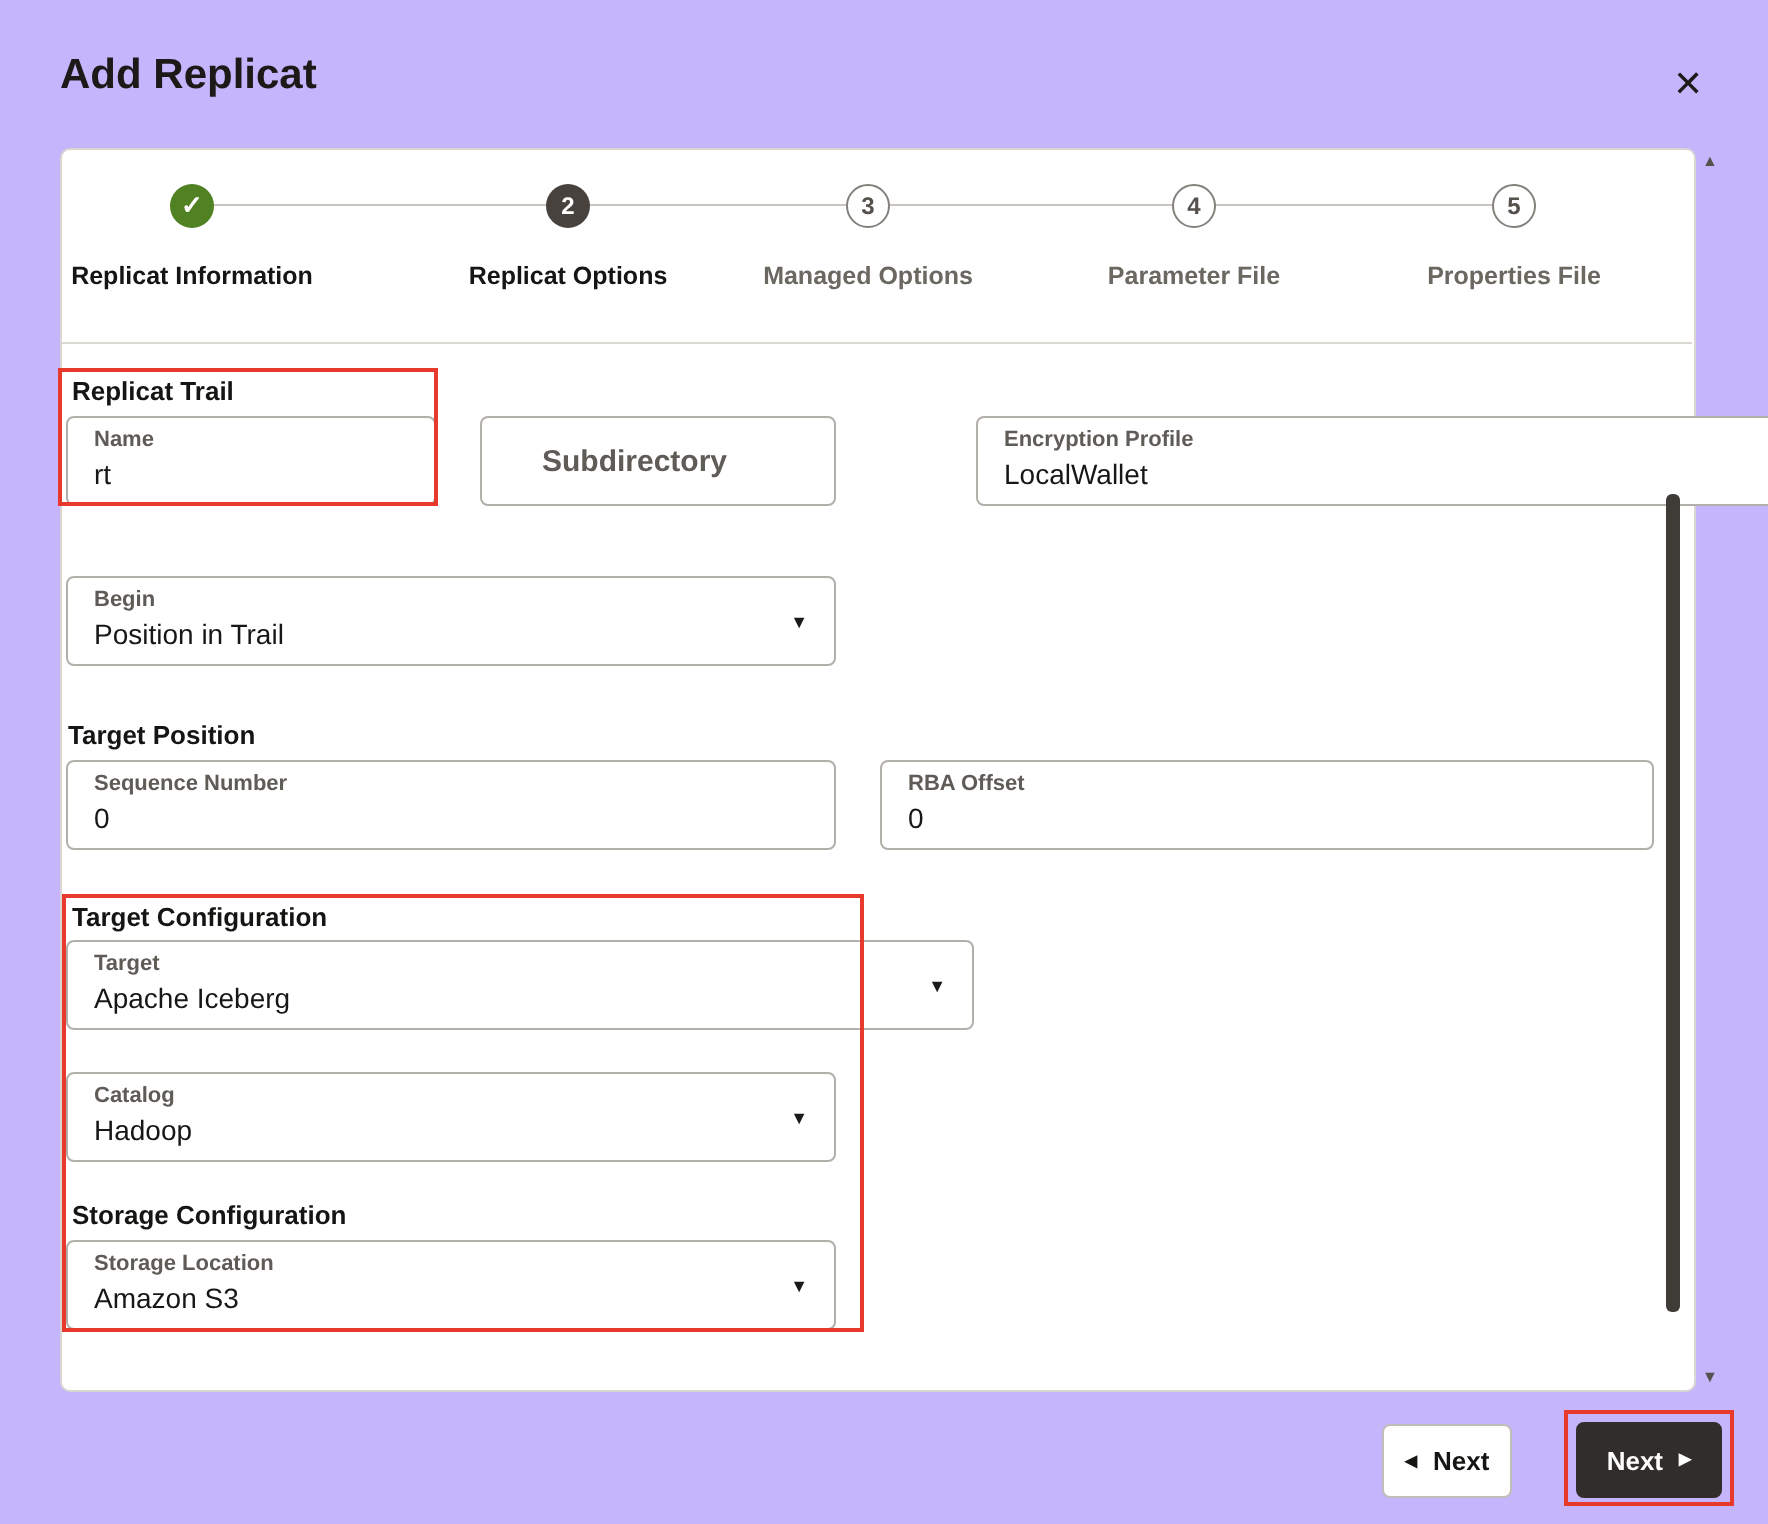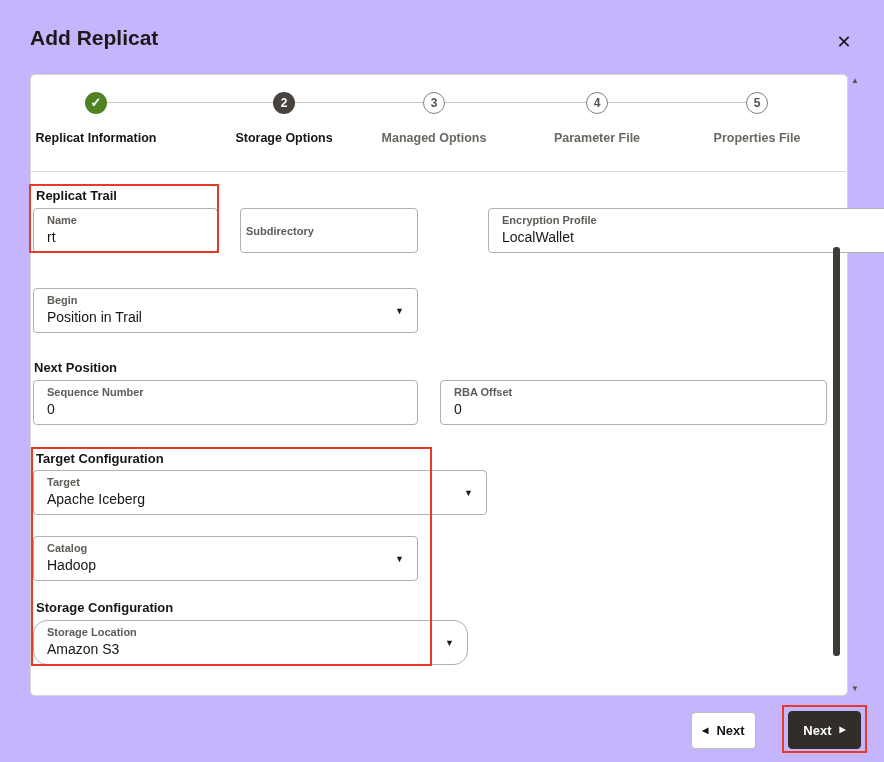--- a/index.html
+++ b/index.html
@@ -55,22 +55,22 @@
     border:1px solid #b3afaa; border-radius:4px; box-sizing:border-box; cursor:text;
   }
   .field-label {
     position:absolute; left:13px; top:5px; font-size:11px; font-weight:600; color:#5f5b57;
     white-space:nowrap;
   }
   .field-value {
     position:absolute; left:13px; top:20px; font-size:14px; color:#181715; white-space:nowrap;
   }
   .empty-label {
-    position:absolute; left:5px; top:50%; transform:translateY(-50%);
-    font-size:11px; font-weight:700; color:#5f5b57;
+    position:absolute; left:30px; top:50%; transform:translateY(-50%);
+    font-size:15px; font-weight:700; color:#5f5b57;
   }
   .caret {
     position:absolute; right:13px; top:50%; transform:translateY(-50%);
     font-size:9px; color:#1b1a18; cursor:pointer;
   }
   .field.dropdown { cursor:pointer; }
   
   .annotation {
     position:absolute; border:2px solid var(--annotation-red,#e8392d);
     background:transparent; pointer-events:none; box-sizing:border-box;
@@ -115,21 +115,21 @@
   <div class="connector" style="left:96px; width:661px;"></div>
 
   <div class="step-circle complete" style="left:85px;">
     <span>✓</span>
   </div>
   <div class="step-label done-or-active" style="left:96px;">Replicat Information</div>
 
   <div class="step-circle active" style="left:273px;">
     <span>2</span>
   </div>
-  <div class="step-label done-or-active" style="left:284px;">Storage Options</div>
+  <div class="step-label done-or-active" style="left:284px;">Replicat Options</div>
 
   <div class="step-circle upcoming" style="left:423px;">
     <span>3</span>
   </div>
   <div class="step-label upcoming" style="left:434px;">Managed Options</div>
 
   <div class="step-circle upcoming" style="left:586px;">
     <span>4</span>
   </div>
   <div class="step-label upcoming" style="left:597px;">Parameter File</div>
@@ -155,21 +155,21 @@
     <span class="field-value">LocalWallet</span>
     <span class="caret">▼</span>
   </div>
 
   <div class="field dropdown" style="left:33px; top:288px; width:385px;">
     <span class="field-label">Begin</span>
     <span class="field-value">Position in Trail</span>
     <span class="caret">▼</span>
   </div>
 
-  <div class="section-heading" style="left:34px; top:360px;">Next Position</div>
+  <div class="section-heading" style="left:34px; top:360px;">Target Position</div>
 
   <div class="field" style="left:33px; top:380px; width:385px;">
     <span class="field-label">Sequence Number</span>
     <span class="field-value">0</span>
   </div>
 
   <div class="field" style="left:440px; top:380px; width:387px;">
     <span class="field-label">RBA Offset</span>
     <span class="field-value">0</span>
   </div>
@@ -183,21 +183,21 @@
   </div>
 
   <div class="field dropdown" style="left:33px; top:536px; width:385px;">
     <span class="field-label">Catalog</span>
     <span class="field-value">Hadoop</span>
     <span class="caret">▼</span>
   </div>
 
   <div class="section-heading" style="left:36px; top:600px;">Storage Configuration</div>
 
-  <div class="field dropdown" style="left:33px; top:620px; width:435px;border-radius:14px;">
+  <div class="field dropdown" style="left:33px; top:620px; width:385px;">
     <span class="field-label">Storage Location</span>
     <span class="field-value">Amazon S3</span>
     <span class="caret">▼</span>
   </div>
 
   <div class="scroll-thumb"></div>
   <div class="scroll-arrow" style="top:76px;">▲</div>
   <div class="scroll-arrow" style="top:684px;">▼</div>
 
   <button class="btn btn-back">

